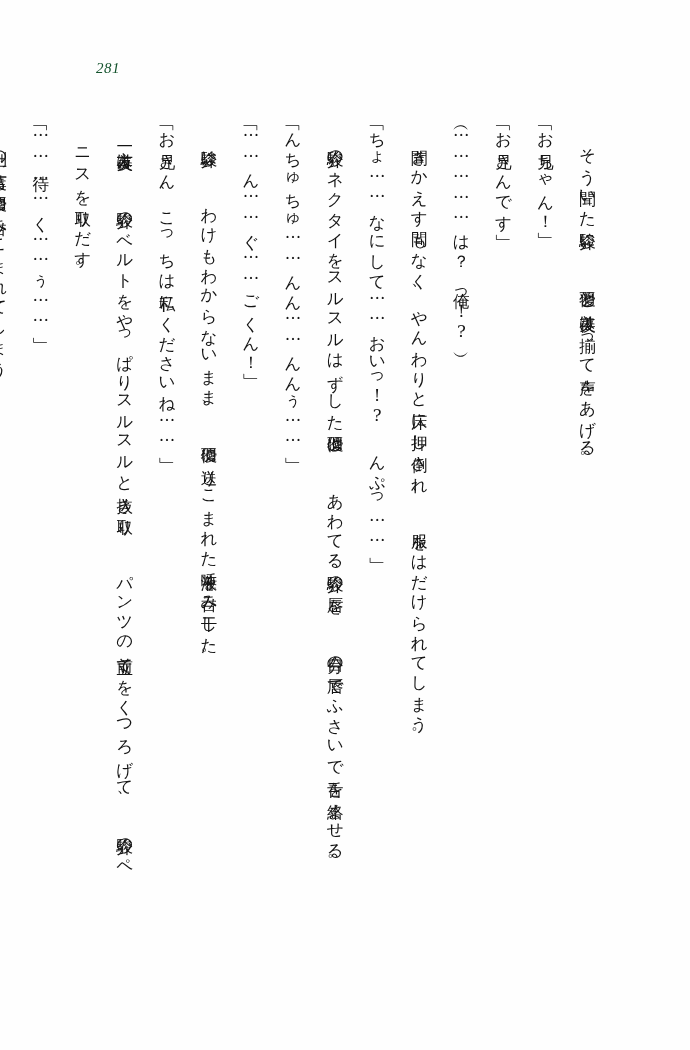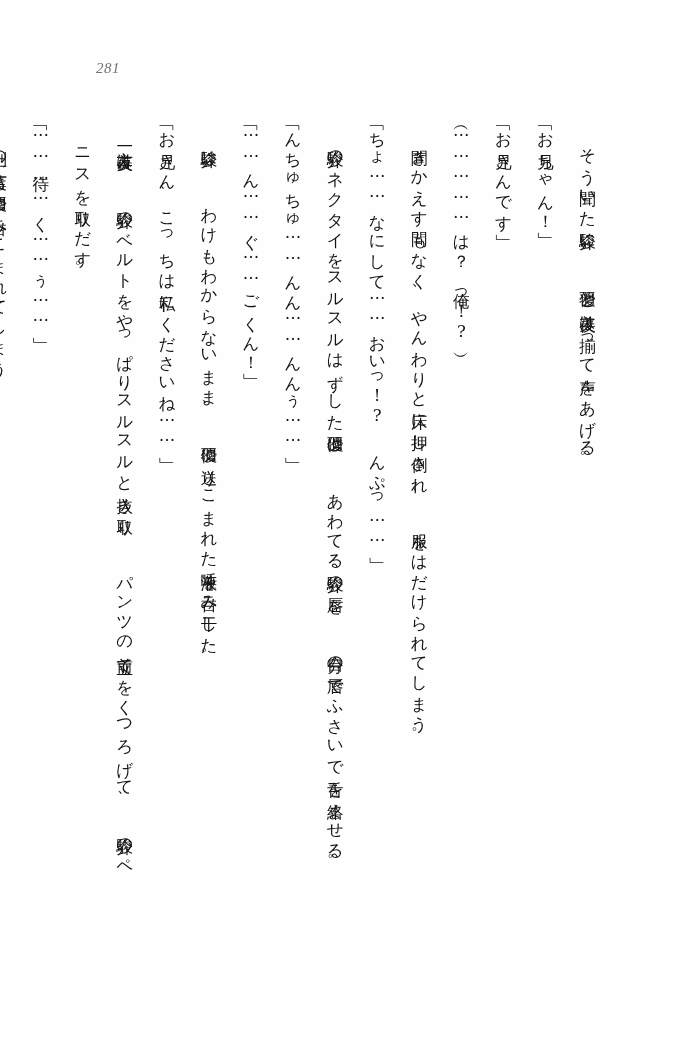--- a/index.html
+++ b/index.html
@@ -22,21 +22,21 @@
     background: #fefefe;
   }
 
   .folio {
     position: absolute;
     top: 60px;
     left: 96px;
     font-family: "Liberation Serif", "DejaVu Serif", serif;
     font-style: italic;
     font-size: 15px;
-    color: #737373;
+    color: #14532d;
     letter-spacing: 0.5px;
   }
 
   
   .vtext {
     position: absolute;
     top: 120px;
     right: 82px;
     height: 760px;
     width: 530px;

